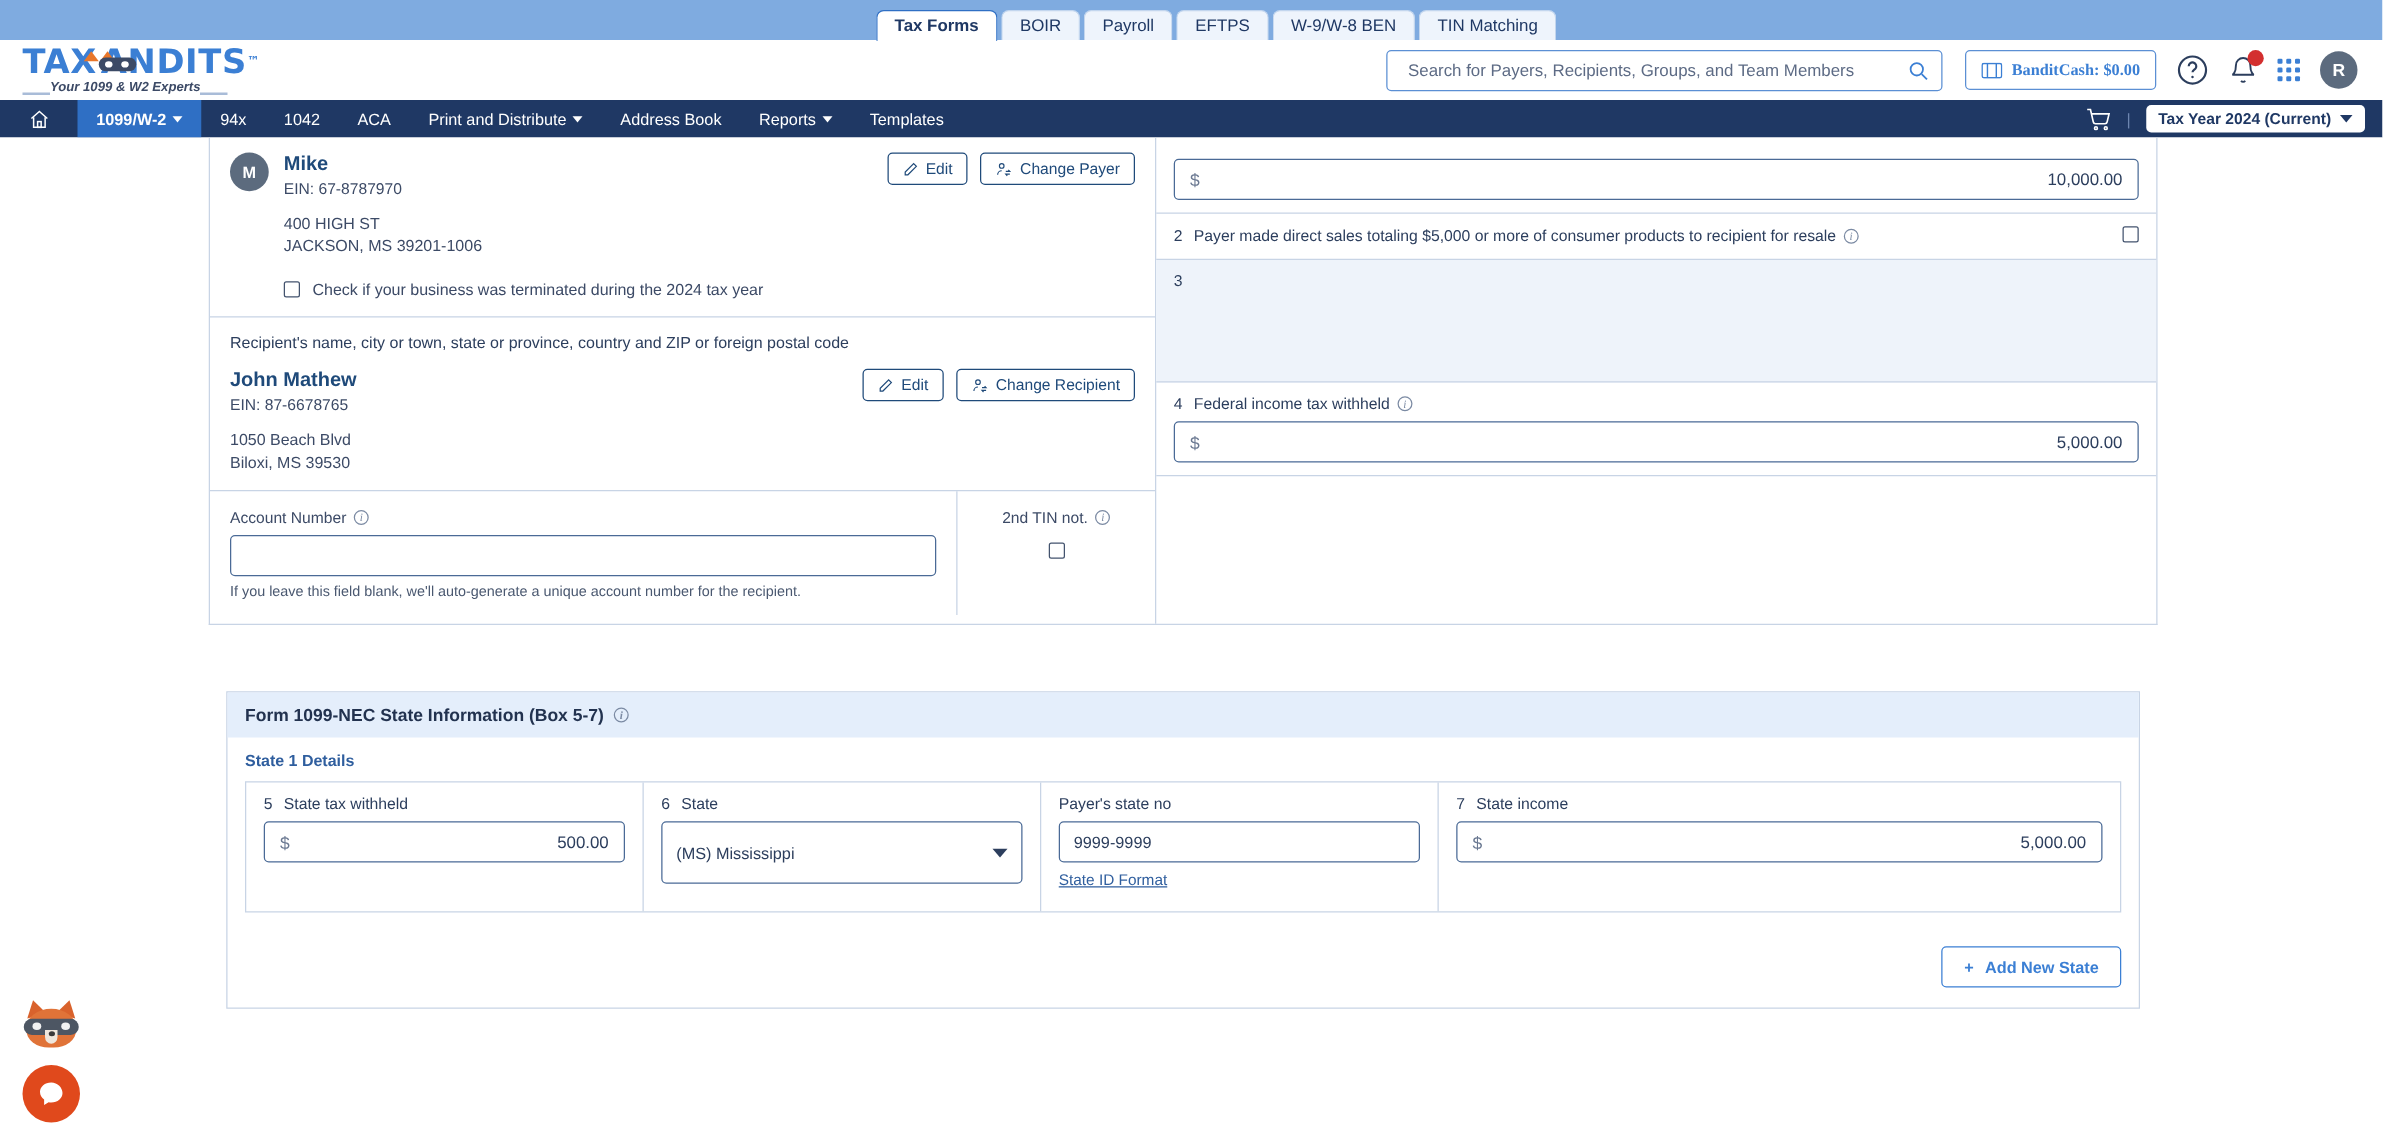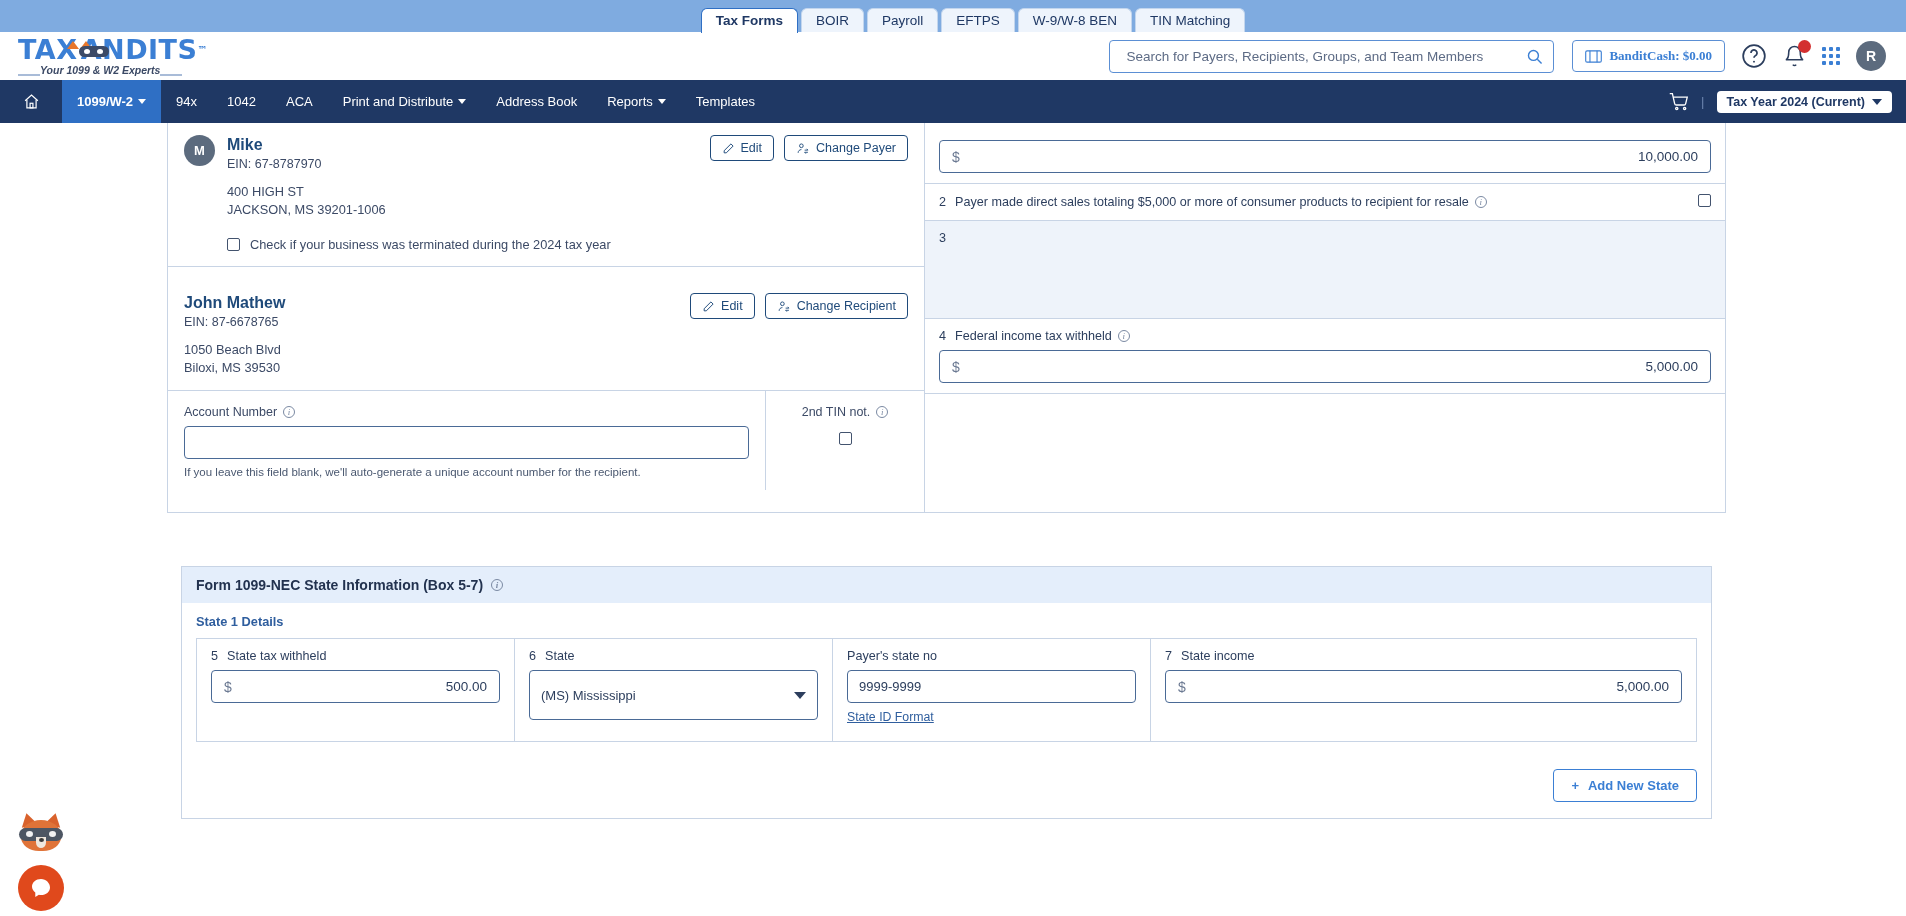--- a/index.html
+++ b/index.html
@@ -122,21 +122,21 @@
   .grid-icon { display: grid; grid-template-columns: repeat(3,4px); gap: 3px; }
   .grid-icon i { width: 4px; height: 4px; background: #3b7fd4; border-radius: 1px; display:block;}
   .avatar-btn {
     margin-left: 16px; width: 30px; height: 30px; border-radius: 50%;
     background: #5c6b7e; color: #fff; font-size: 14px; font-weight: 700;
     display: flex; align-items: center; justify-content: center; cursor: pointer;
   }
 
   
   .navbar {
-    height: 43px; background: #1f3864;
+    height: 30px; background: #1f3864;
     display: flex; align-items: stretch; color: #fff; font-size: 13px; justify-content: flex-end;
   }
   .nav-home {
     width: 62px; display: flex; align-items: center; justify-content: center; cursor: pointer;
   }
   .nav-item {
     display: flex; align-items: center; gap: 5px;
     padding: 0 15px; cursor: pointer; white-space: nowrap;
   }
   .nav-item.active { background: #2f6fc4; font-weight: 600; }
@@ -519,20 +519,21 @@
             <div>400 HIGH ST</div>
             <div>JACKSON, MS 39201-1006</div>
           </div>
           <div class="chkline">
             <span class="box"></span>
             <span>Check if your business was terminated during the 2024 tax year</span>
           </div>
         </div>
 
         <div class="entity">
+          <div class="sub-label">Recipient's name, city or town, state or province, country and ZIP or foreign postal code</div>
           <div class="recip-head">
             <div>
               <div class="ent-name">John Mathew</div>
               <div class="ent-ein">EIN: 87-6678765</div>
             </div>
             <div class="ent-btns">
               <div class="obtn">
                 <svg width="13" height="13" viewBox="0 0 24 24" fill="none" stroke="#1f4a7a" stroke-width="1.8">
                   <path d="M16.5 3.5l4 4L8 20H4v-4z"></path>
                 </svg>

